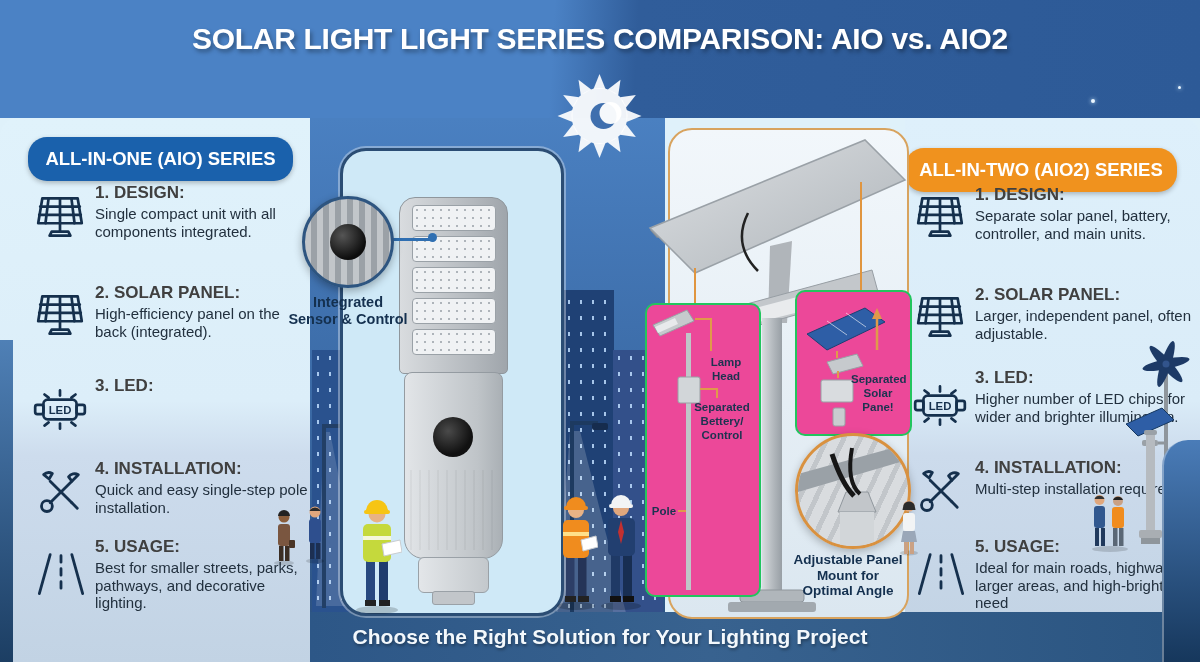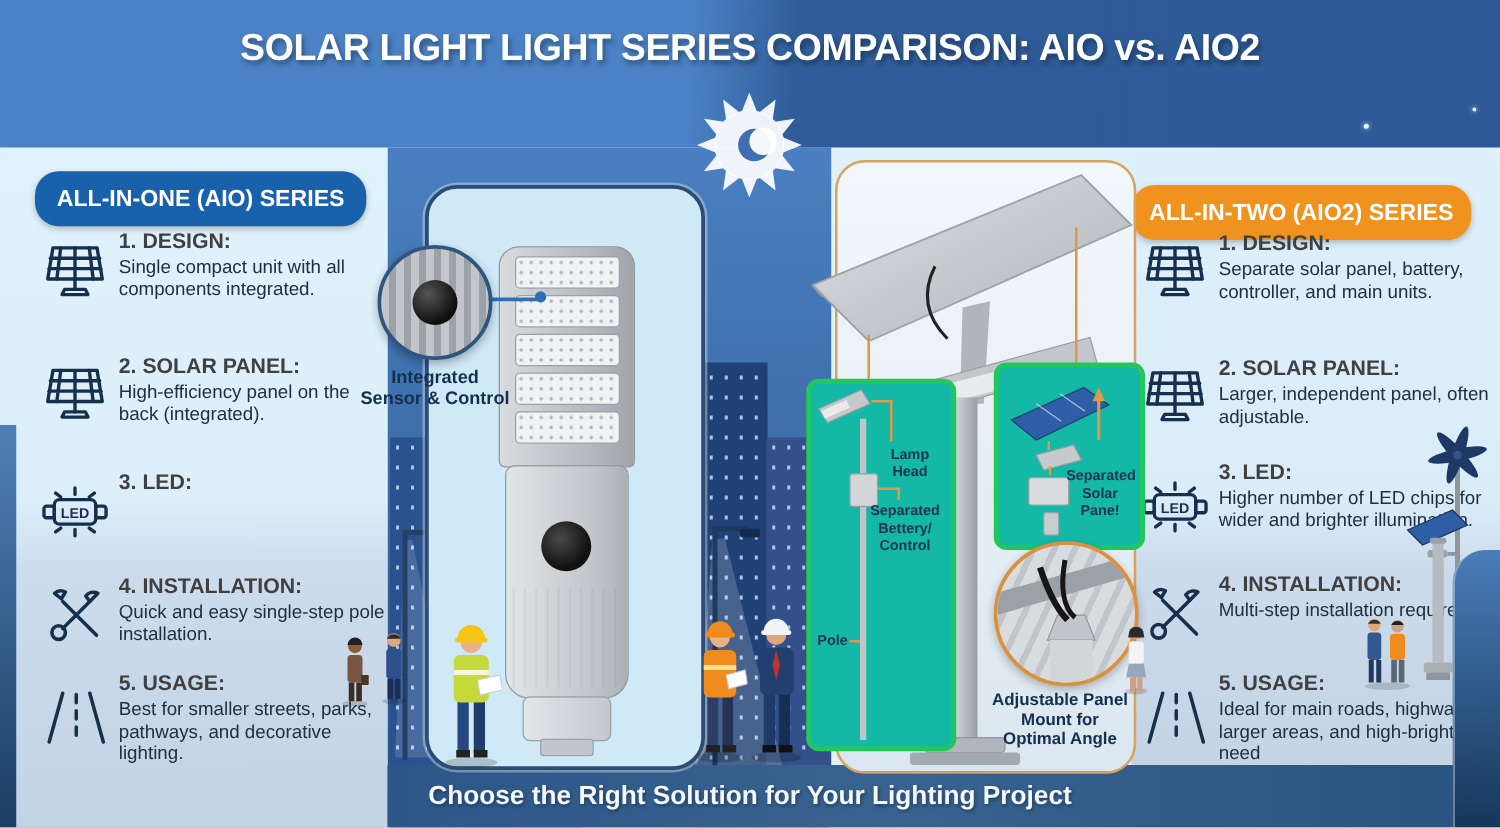--- a/index.html
+++ b/index.html
@@ -40,21 +40,21 @@
   
   .fTitle{font-size:17px;font-weight:800;color:#404040;margin:0 0 2px 0;}
   .fDesc{font-size:15px;font-weight:500;color:#22303e;line-height:1.18;margin:0;}
   .icon{stroke:#15304d;stroke-width:2.6;fill:none;stroke-linecap:round;stroke-linejoin:round;}
 
   
   .aioPanel{left:340px;top:148px;width:218px;height:462px;background:#cfe9f7;
     border:3px solid #2b4d74;border-radius:26px;box-shadow:0 0 0 2px rgba(255,255,255,.35);}
   .aio2Panel{left:668px;top:128px;width:237px;height:487px;border:2px solid #d8a35e;
     border-radius:24px;background:linear-gradient(180deg,#f2f7fb,#dbe7f0);}
-  .whiteBox{background:#14b8a6;border:4px solid #22c55e;border-radius:10px;}
+  .whiteBox{background:#ec4899;border:2px solid #22c55e;border-radius:10px;}
   .zoomCircle{border-radius:50%;box-sizing:border-box;}
   .callout{font-weight:700;color:#14304f;text-align:center;line-height:1.15;}
 
   
   .lampTop{left:399px;top:197px;width:107px;height:175px;border-radius:16px 16px 5px 5px;
     background:linear-gradient(90deg,#d9dcdf,#b2b7bc 70%,#9fa5ab);border:1px solid #8f969c;}
   .module{left:412px;width:82px;height:24px;background-color:#f0f2f4;border:1px solid #9aa1a7;
     border-radius:4px;background-image:radial-gradient(#aeb4ba 1.2px,transparent 1.4px);
     background-size:8px 8px;}
   .lampBot{left:404px;top:372px;width:97px;height:185px;border-radius:8px 8px 20px 20px;
@@ -64,21 +64,21 @@
     background:repeating-linear-gradient(90deg,rgba(0,0,0,.08) 0 2px,transparent 2px 9px);}
   .sensor{left:433px;top:417px;width:40px;height:40px;border-radius:50%;
     background:radial-gradient(circle at 38% 35%,#4a4a4a,#111 65%);}
   .tail{left:418px;top:557px;width:69px;height:34px;border-radius:6px;
     background:linear-gradient(90deg,#e3e6e9,#c3c8cc);border:1px solid #9aa1a7;}
   .bracket{left:432px;top:591px;width:41px;height:12px;border-radius:3px;
     background:#c2c6ca;border:1px solid #9aa1a7;}
 
   .banner{left:310px;top:612px;width:890px;height:50px;
     background:linear-gradient(90deg,#2d5787,#38628f 45%,#2a5480);}
-  .bannerText{left:300px;top:612px;width:600px;height:50px;display:flex;align-items:center;
+  .bannerText{left:310px;top:612px;width:600px;height:50px;display:flex;align-items:center;
     justify-content:center;color:#f3f8fc;font-size:21px;font-weight:800;
     text-shadow:1px 2px 3px rgba(0,0,0,.35);}
   .darkEdge{left:1162px;top:440px;width:38px;height:222px;border-radius:26px 0 0 0;
     background:linear-gradient(180deg,#4a7cb8,#16375c);border-left:2px solid rgba(255,255,255,.35);}
 
   .oline{background:#e0953f;}
   .smallLbl{font-size:11.5px;font-weight:800;color:#1c3350;text-align:center;line-height:1.22;}
 </style>
 </head>
 <body>

